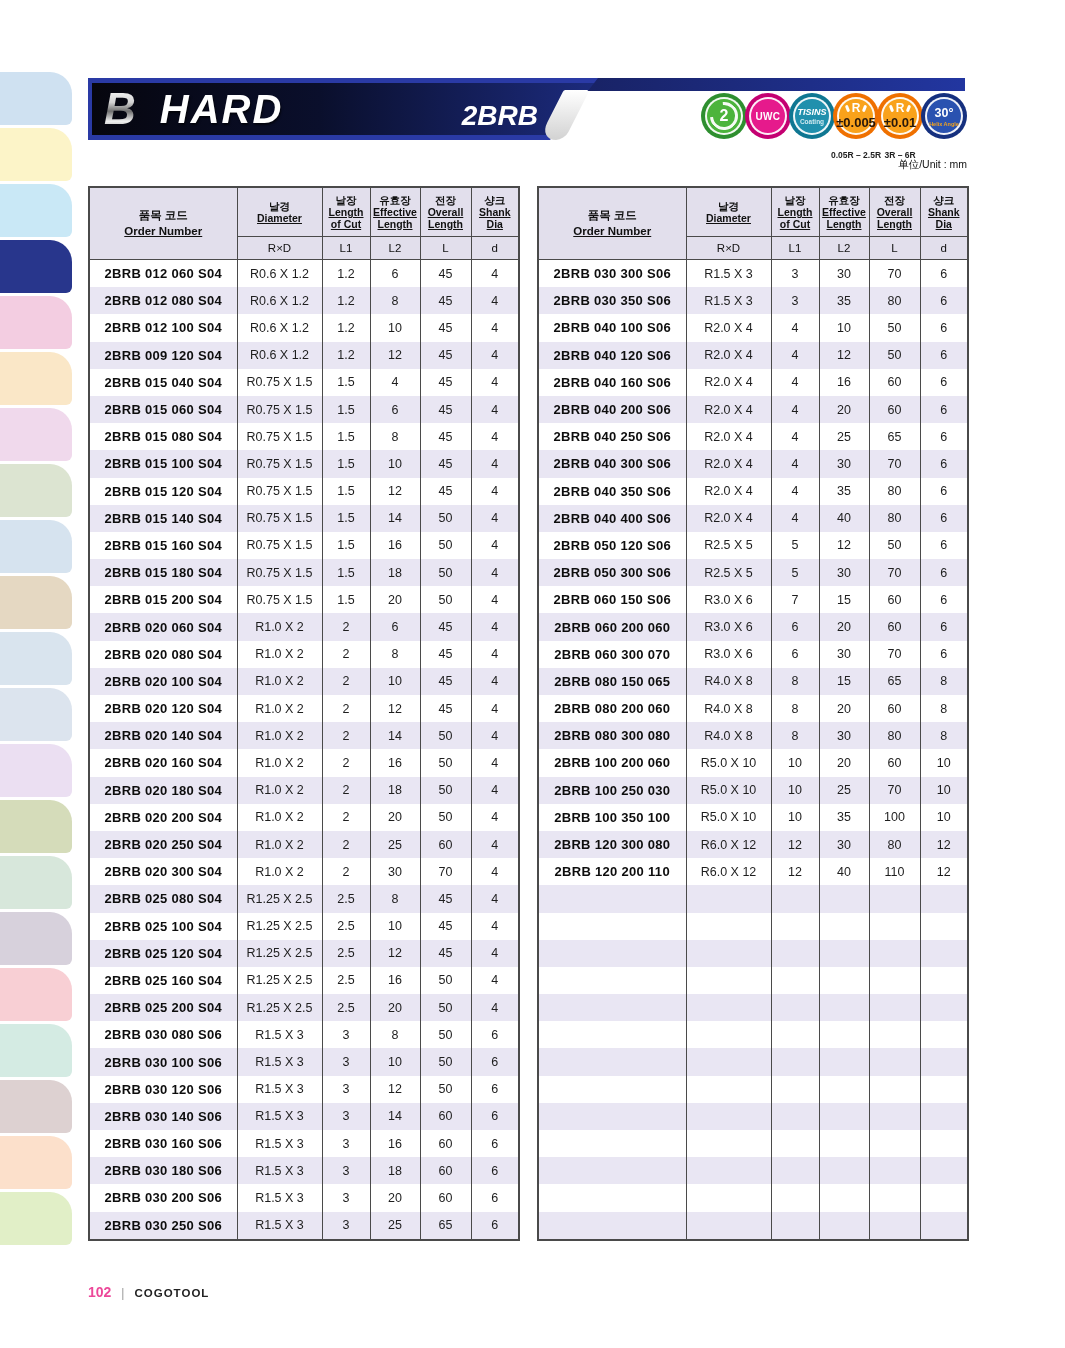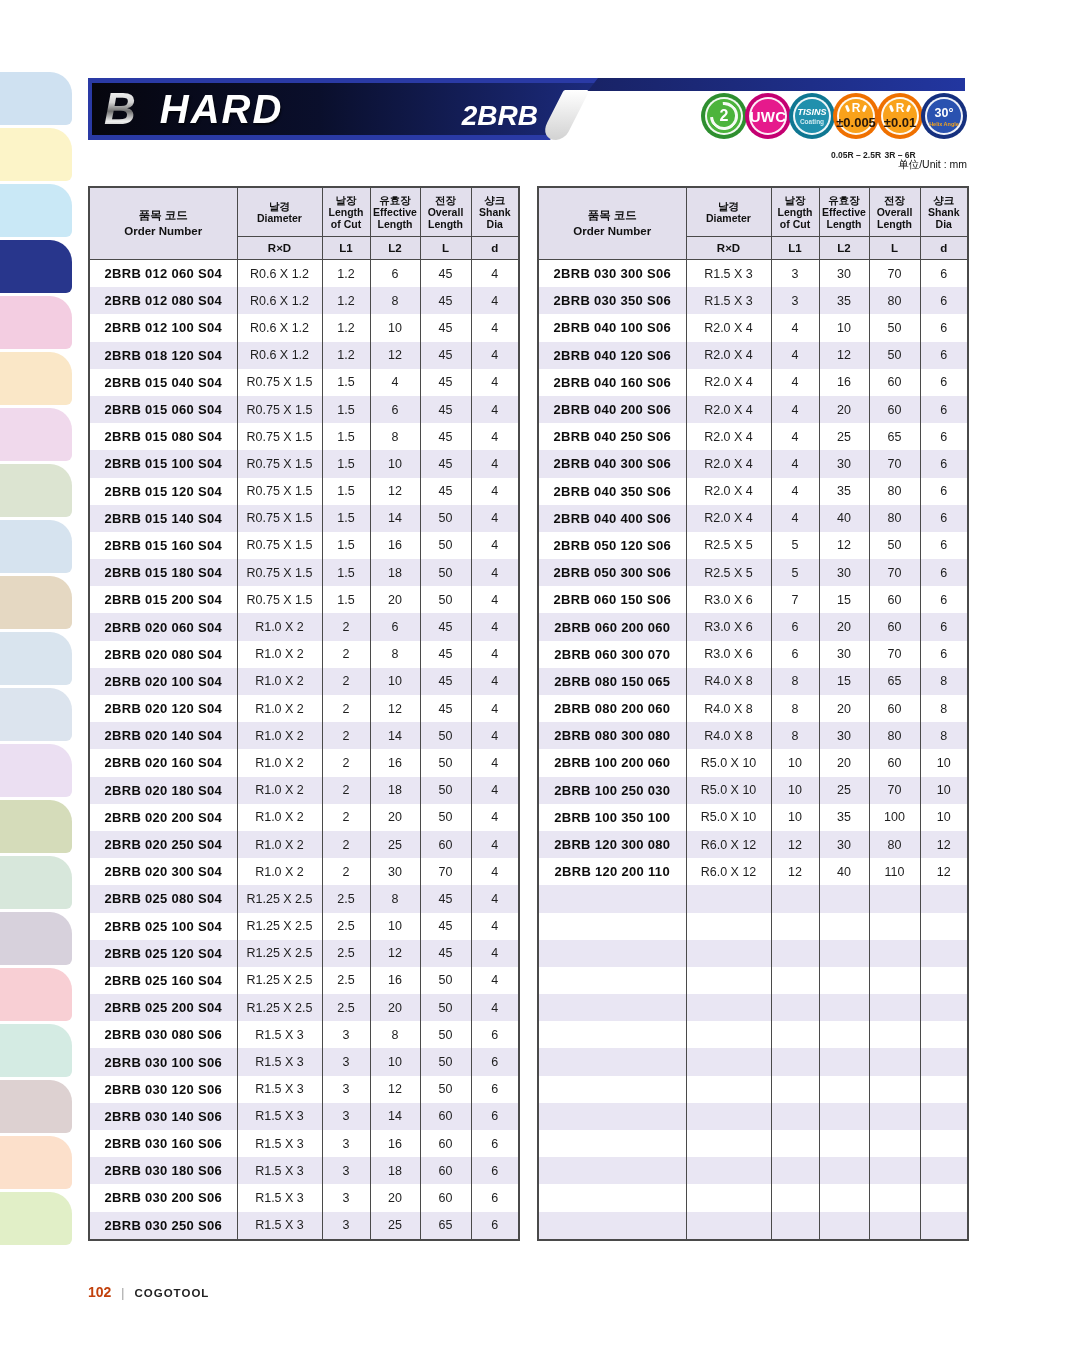--- a/index.html
+++ b/index.html
@@ -33,21 +33,21 @@
   .bwrap{position:relative;width:38px;height:38px;margin:0 3px;}
   .badge{position:absolute;inset:0;border-radius:50%;background:var(--fill);
     border:2px solid rgba(255,255,255,.93);box-shadow:0 0 0 4px var(--ring);
     display:flex;flex-direction:column;align-items:center;justify-content:center;box-sizing:border-box;}
   .badge.green::before{content:'';position:absolute;inset:3px;border:3px solid rgba(255,255,255,.95);
     border-radius:50%;border-left-color:transparent;transform:rotate(40deg);}
   .bcap{position:absolute;top:53px;left:50%;transform:translateX(-50%);white-space:nowrap;
     font-size:8.5px;font-weight:bold;color:#222;}
   .bmain,.bsub{position:relative;z-index:1;}
   .green  .bmain{font-size:16px;font-weight:900;color:#fff;}
-  .pink   .bmain{font-size:15px;font-weight:900;color:#fff;letter-spacing:.3px;}
+  .pink   .bmain{font-size:10px;font-weight:900;color:#fff;letter-spacing:.3px;}
   .teal   .bmain{font-size:9px;font-weight:900;font-style:italic;color:#fff;}
   .teal   .bsub{font-size:6.5px;font-weight:bold;color:#cfe9f0;margin-top:1px;}
   .orange .bmain{font-size:12px;font-weight:900;color:#fff;display:flex;align-items:center;line-height:1;}
   .orange .bmain::before,.orange .bmain::after{content:'';width:3px;height:7px;background:#fff;
     border-radius:2px;display:inline-block;margin:0 3px;}
   .orange .bmain::before{transform:rotate(-22deg);}
   .orange .bmain::after{transform:rotate(22deg);}
   .orange .bsub{font-size:13px;font-weight:900;color:#27180a;margin-top:1px;}
   .blue   .bmain{font-size:12.5px;font-weight:900;color:#fff;}
   .blue   .bsub{font-size:5.5px;font-weight:900;color:#f0a21f;margin-top:1px;}
@@ -56,31 +56,31 @@
   .unit{position:absolute;right:98px;top:158px;font-size:10.5px;color:#111;}
 
   
   .cat-table{position:absolute;top:186px;width:430px;border-collapse:collapse;table-layout:fixed;
     border:2px solid #4a4a4a;}
   #ltable{left:88px;} #rtable{left:537px;}
   .cat-table th,.cat-table td{border-left:1px solid #4a4a4a;border-right:1px solid #4a4a4a;
     padding:0;text-align:center;vertical-align:middle;}
   .cat-table thead th{background:#e2dfec;border-bottom:1px solid #4a4a4a;}
   .cat-table thead tr.h1 th{height:48px;}
-  .cat-table thead tr.h2 th{height:22px;font-size:11.5px;font-weight:700;color:#111;text-align:center;}
+  .cat-table thead tr.h2 th{height:22px;font-size:11.5px;font-weight:400;color:#111;text-align:center;}
   .hko{display:block;font-size:10.5px;font-weight:bold;color:#111;line-height:1.25;}
-  .hen{display:block;font-size:10.5px;font-weight:bold;color:#111;line-height:1.1;}
+  .hen{display:block;font-size:10.5px;font-weight:bold;color:#111;line-height:1.1;text-decoration:underline;}
   th.orderh .hko,th.orderh .hen{font-size:11.5px;line-height:1.35;}
   .cat-table tbody td{height:27.2px;font-size:12.5px;color:#1e1e1e;}
   .cat-table tbody tr:nth-child(even){background:#e9e6f3;}
   .cat-table td.c-order{font-weight:bold;font-size:13px;color:#0d0d0d;letter-spacing:.3px;}
 
   
   .footer{position:absolute;left:88px;top:1281px;display:flex;align-items:baseline;gap:10px;}
-  .f-num{font-size:14px;font-weight:bold;color:#c2410c;}
+  .f-num{font-size:14px;font-weight:bold;color:#ec4899;}
   .f-div{font-size:12px;color:#999;}
   .f-brand{font-size:11.5px;font-weight:bold;color:#222;letter-spacing:1px;margin-top:6px;}
 </style>
 </head>
 <body>
 
 <div class="page">
 
   <div>
       <div class="tab" style="background: rgb(207, 225, 241); top: 72px;"></div>
@@ -218,21 +218,21 @@
         </tr>
         <tr>
           <td class="c-order">2BRB 012 100 S04</td>
           <td>R0.6 X 1.2</td>
           <td>1.2</td>
           <td>10</td>
           <td>45</td>
           <td>4</td>
         </tr>
         <tr>
-          <td class="c-order">2BRB 018 120 S04</td>
+          <td class="c-order">2BRB 009 120 S04</td>
           <td>R0.6 X 1.2</td>
           <td>1.2</td>
           <td>12</td>
           <td>45</td>
           <td>4</td>
         </tr>
         <tr>
           <td class="c-order">2BRB 015 040 S04</td>
           <td>R0.75 X 1.5</td>
           <td>1.5</td>

